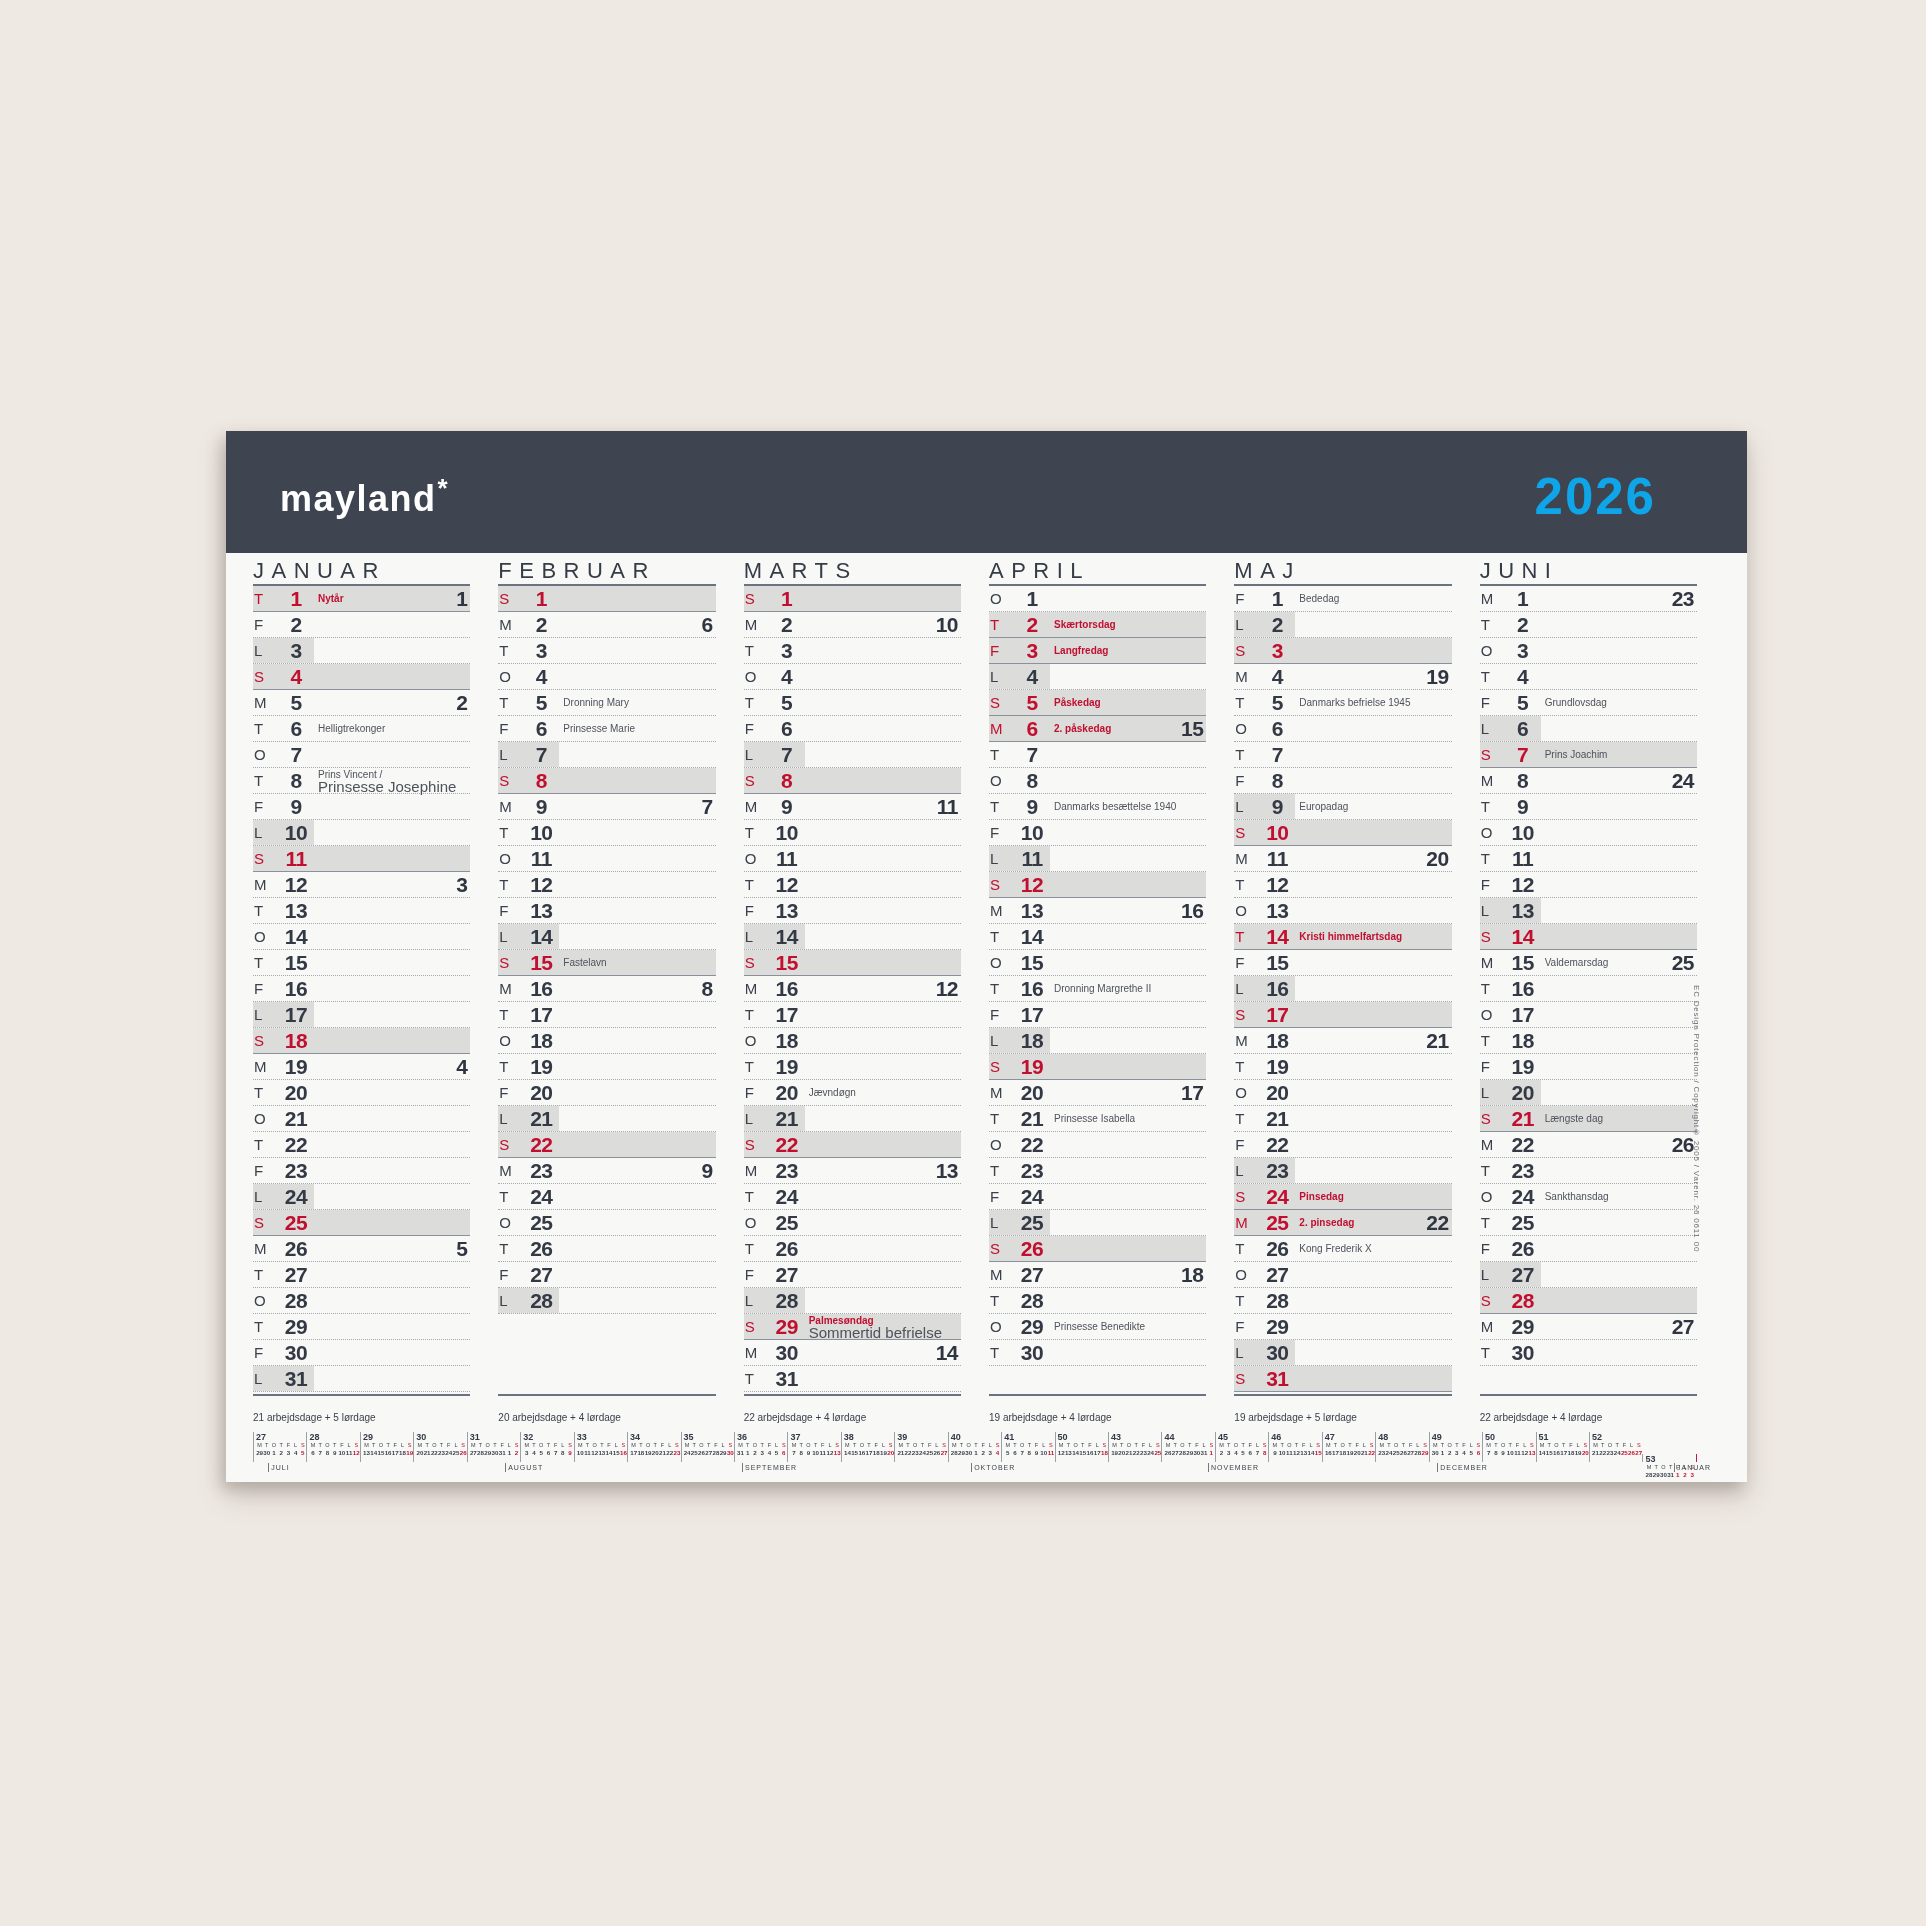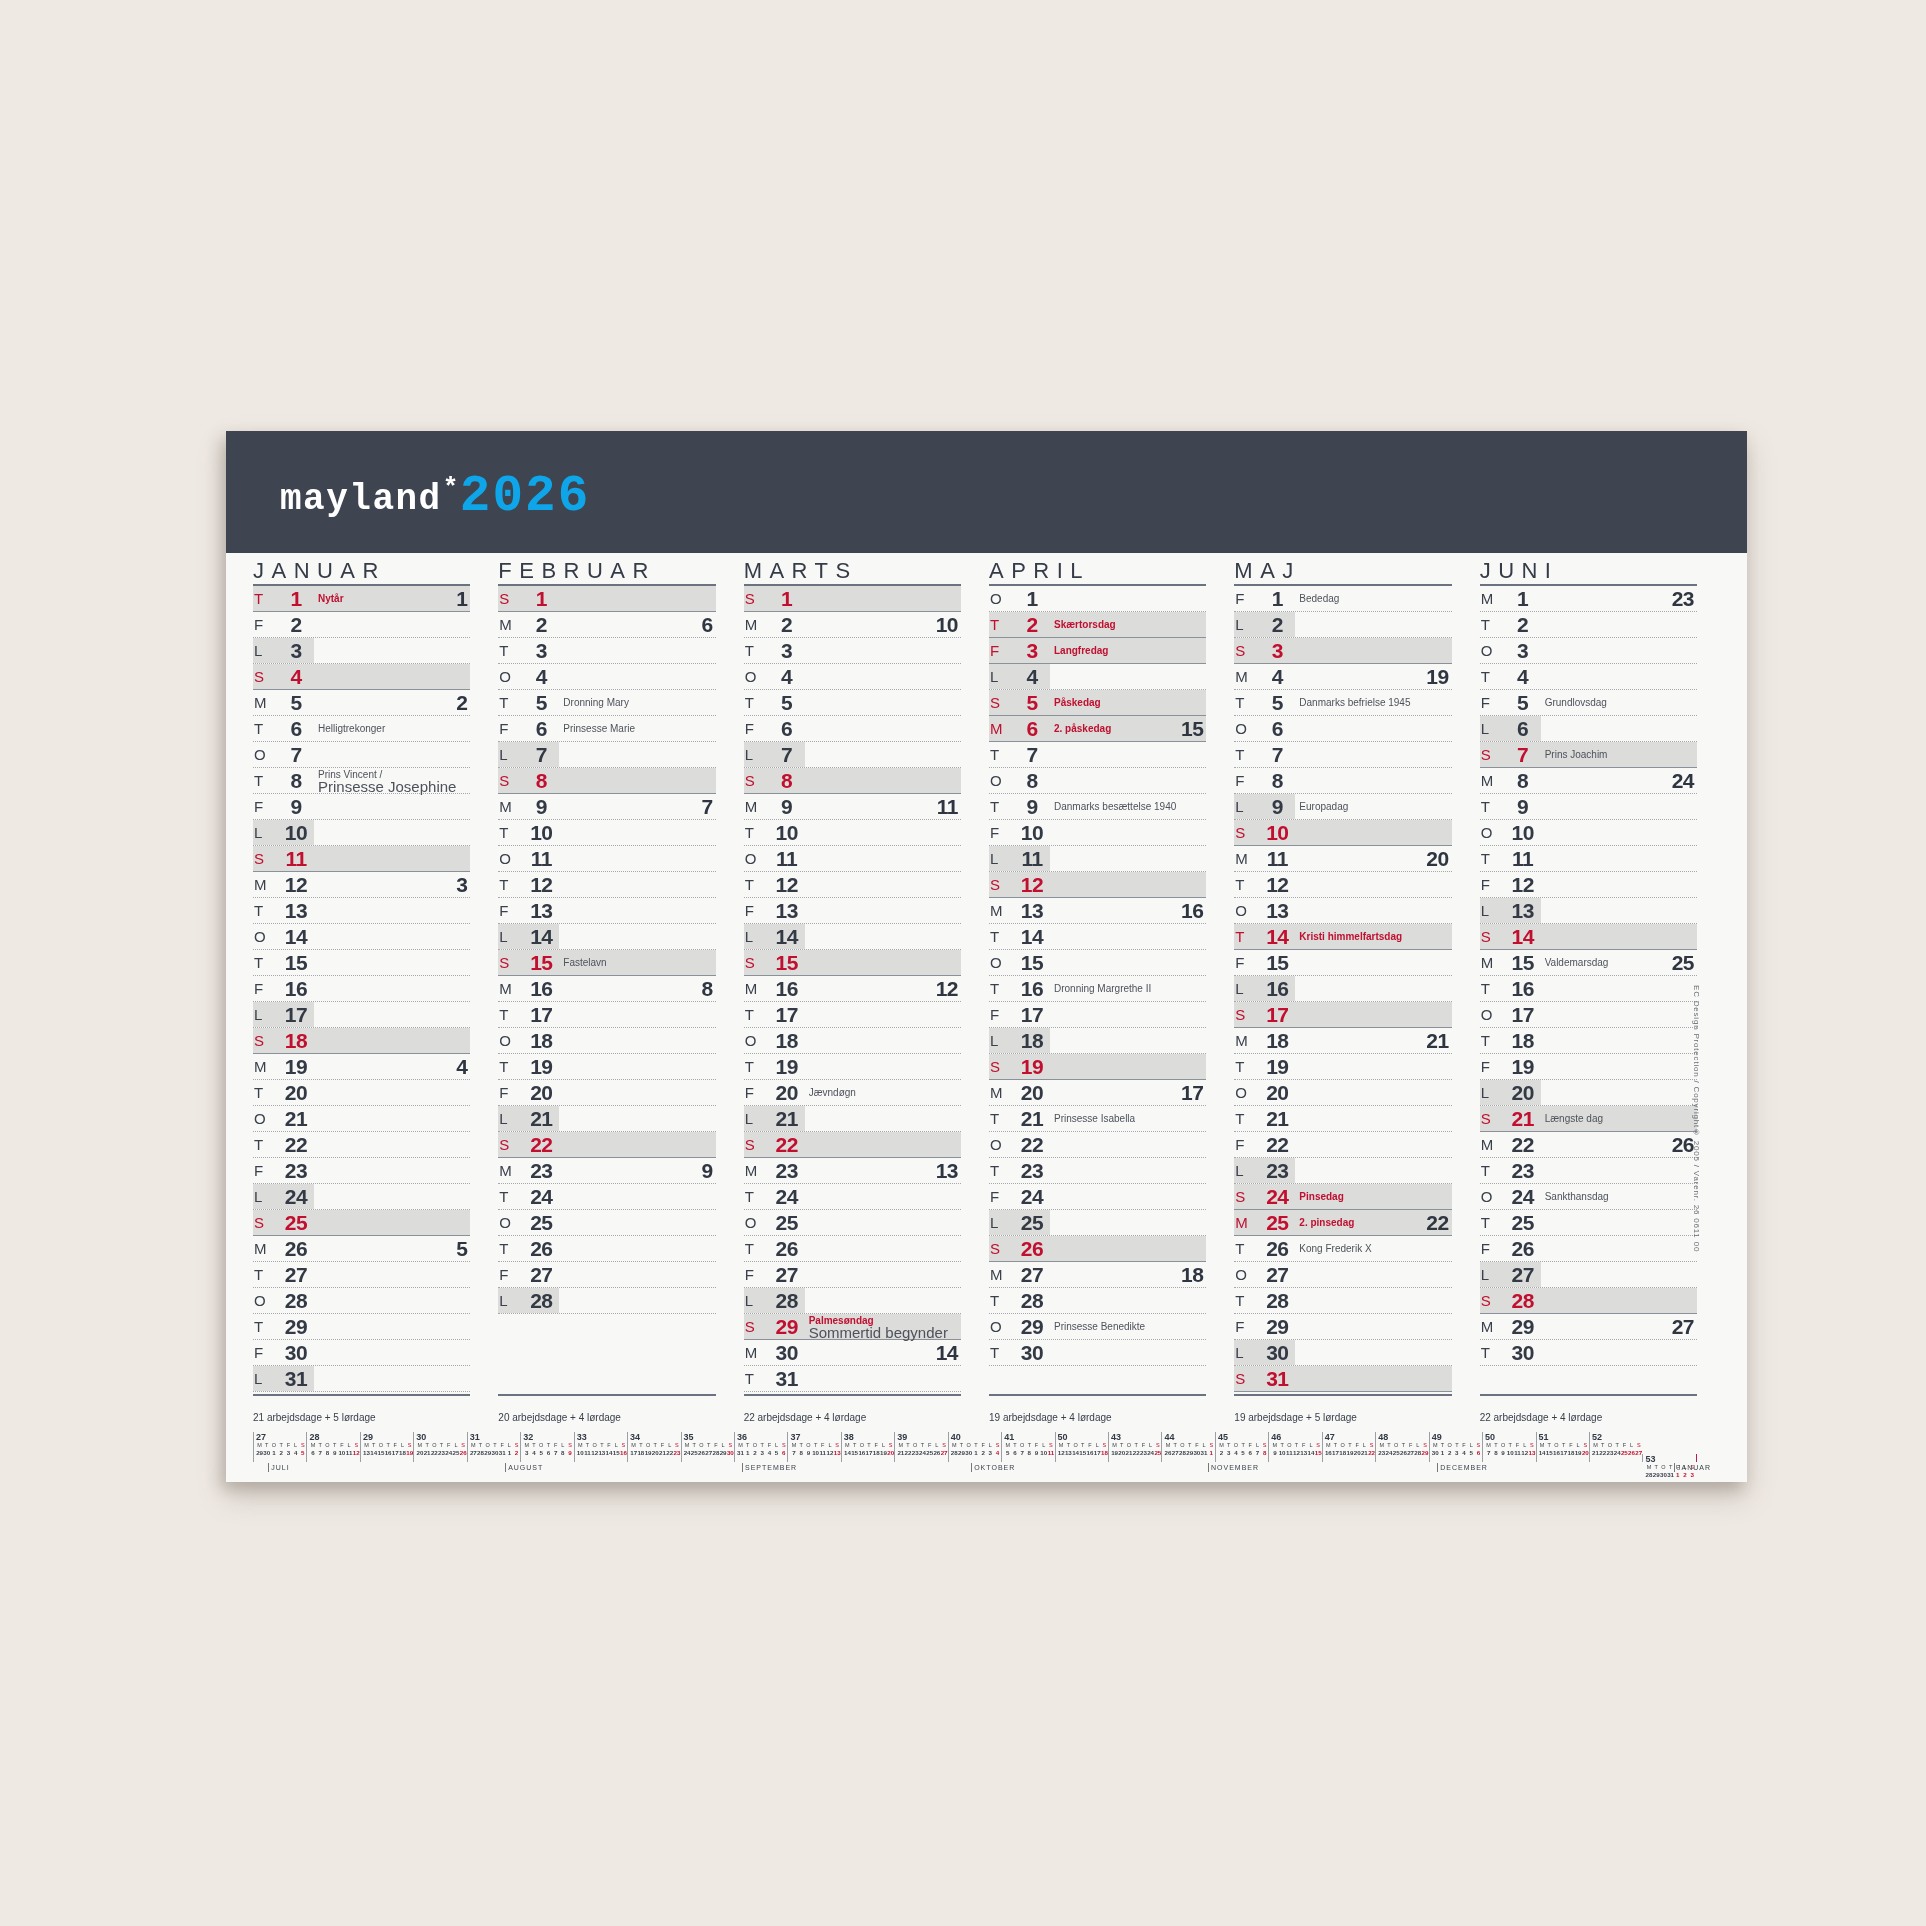--- a/index.html
+++ b/index.html
@@ -10,22 +10,22 @@
     -webkit-font-smoothing:antialiased;
   }
   .sheet{
     position:absolute;left:226px;top:431px;width:1521px;height:1051px;
     background:#f8f8f6;
     box-shadow:-5px 7px 14px rgba(110,100,90,.30), 0 14px 26px rgba(110,100,90,.28);
   }
   
   .band{
     position:absolute;left:0;top:0;right:0;height:122px;background:#3e4450;
-    display:flex;align-items:center;
-    padding:8px 91px 0 54px;box-sizing:border-box;font-family:Liberation Mono, monospace;
+    display:flex;align-items:center;justify-content:space-between;
+    padding:8px 91px 0 54px;box-sizing:border-box;
   }
   .logo{color:#fff;font-size:36px;font-weight:600;letter-spacing:1.5px;line-height:1;}
   .logo .star{font-size:26px;vertical-align:14px;margin-left:1px;}
   .year{color:#0ea5e9;font-size:51px;font-weight:800;letter-spacing:2px;line-height:1;}
   
   .sheet-body{position:absolute;top:122px;left:27px;right:50px;bottom:0;}
   .months-grid{display:grid;grid-template-columns:repeat(6,1fr);column-gap:28px;margin-top:5px;}
   .month-title{
     font-size:22px;font-weight:500;letter-spacing:.34em;color:#353c48;
     height:26px;line-height:26px;white-space:nowrap;
@@ -730,21 +730,21 @@
               </span>
               <span class="day-note"></span>
             </div>
             <div class="day-row shade-full sep">
               <span class="day-left">
                 <span class="day-letter red">S</span>
                 <span class="day-num red">29</span>
               </span>
               <span class="day-note">
                 <span class="note1 red">Palmesøndag</span>
-                <span class="note2">Sommertid begynder</span>
+                <span class="note2">Sommertid befrielse</span>
               </span>
             </div>
             <div class="day-row">
               <span class="day-left">
                 <span class="day-letter">M</span>
                 <span class="day-num">30</span>
               </span>
               <span class="day-note"></span>
               <span class="week-num">14</span>
             </div>

